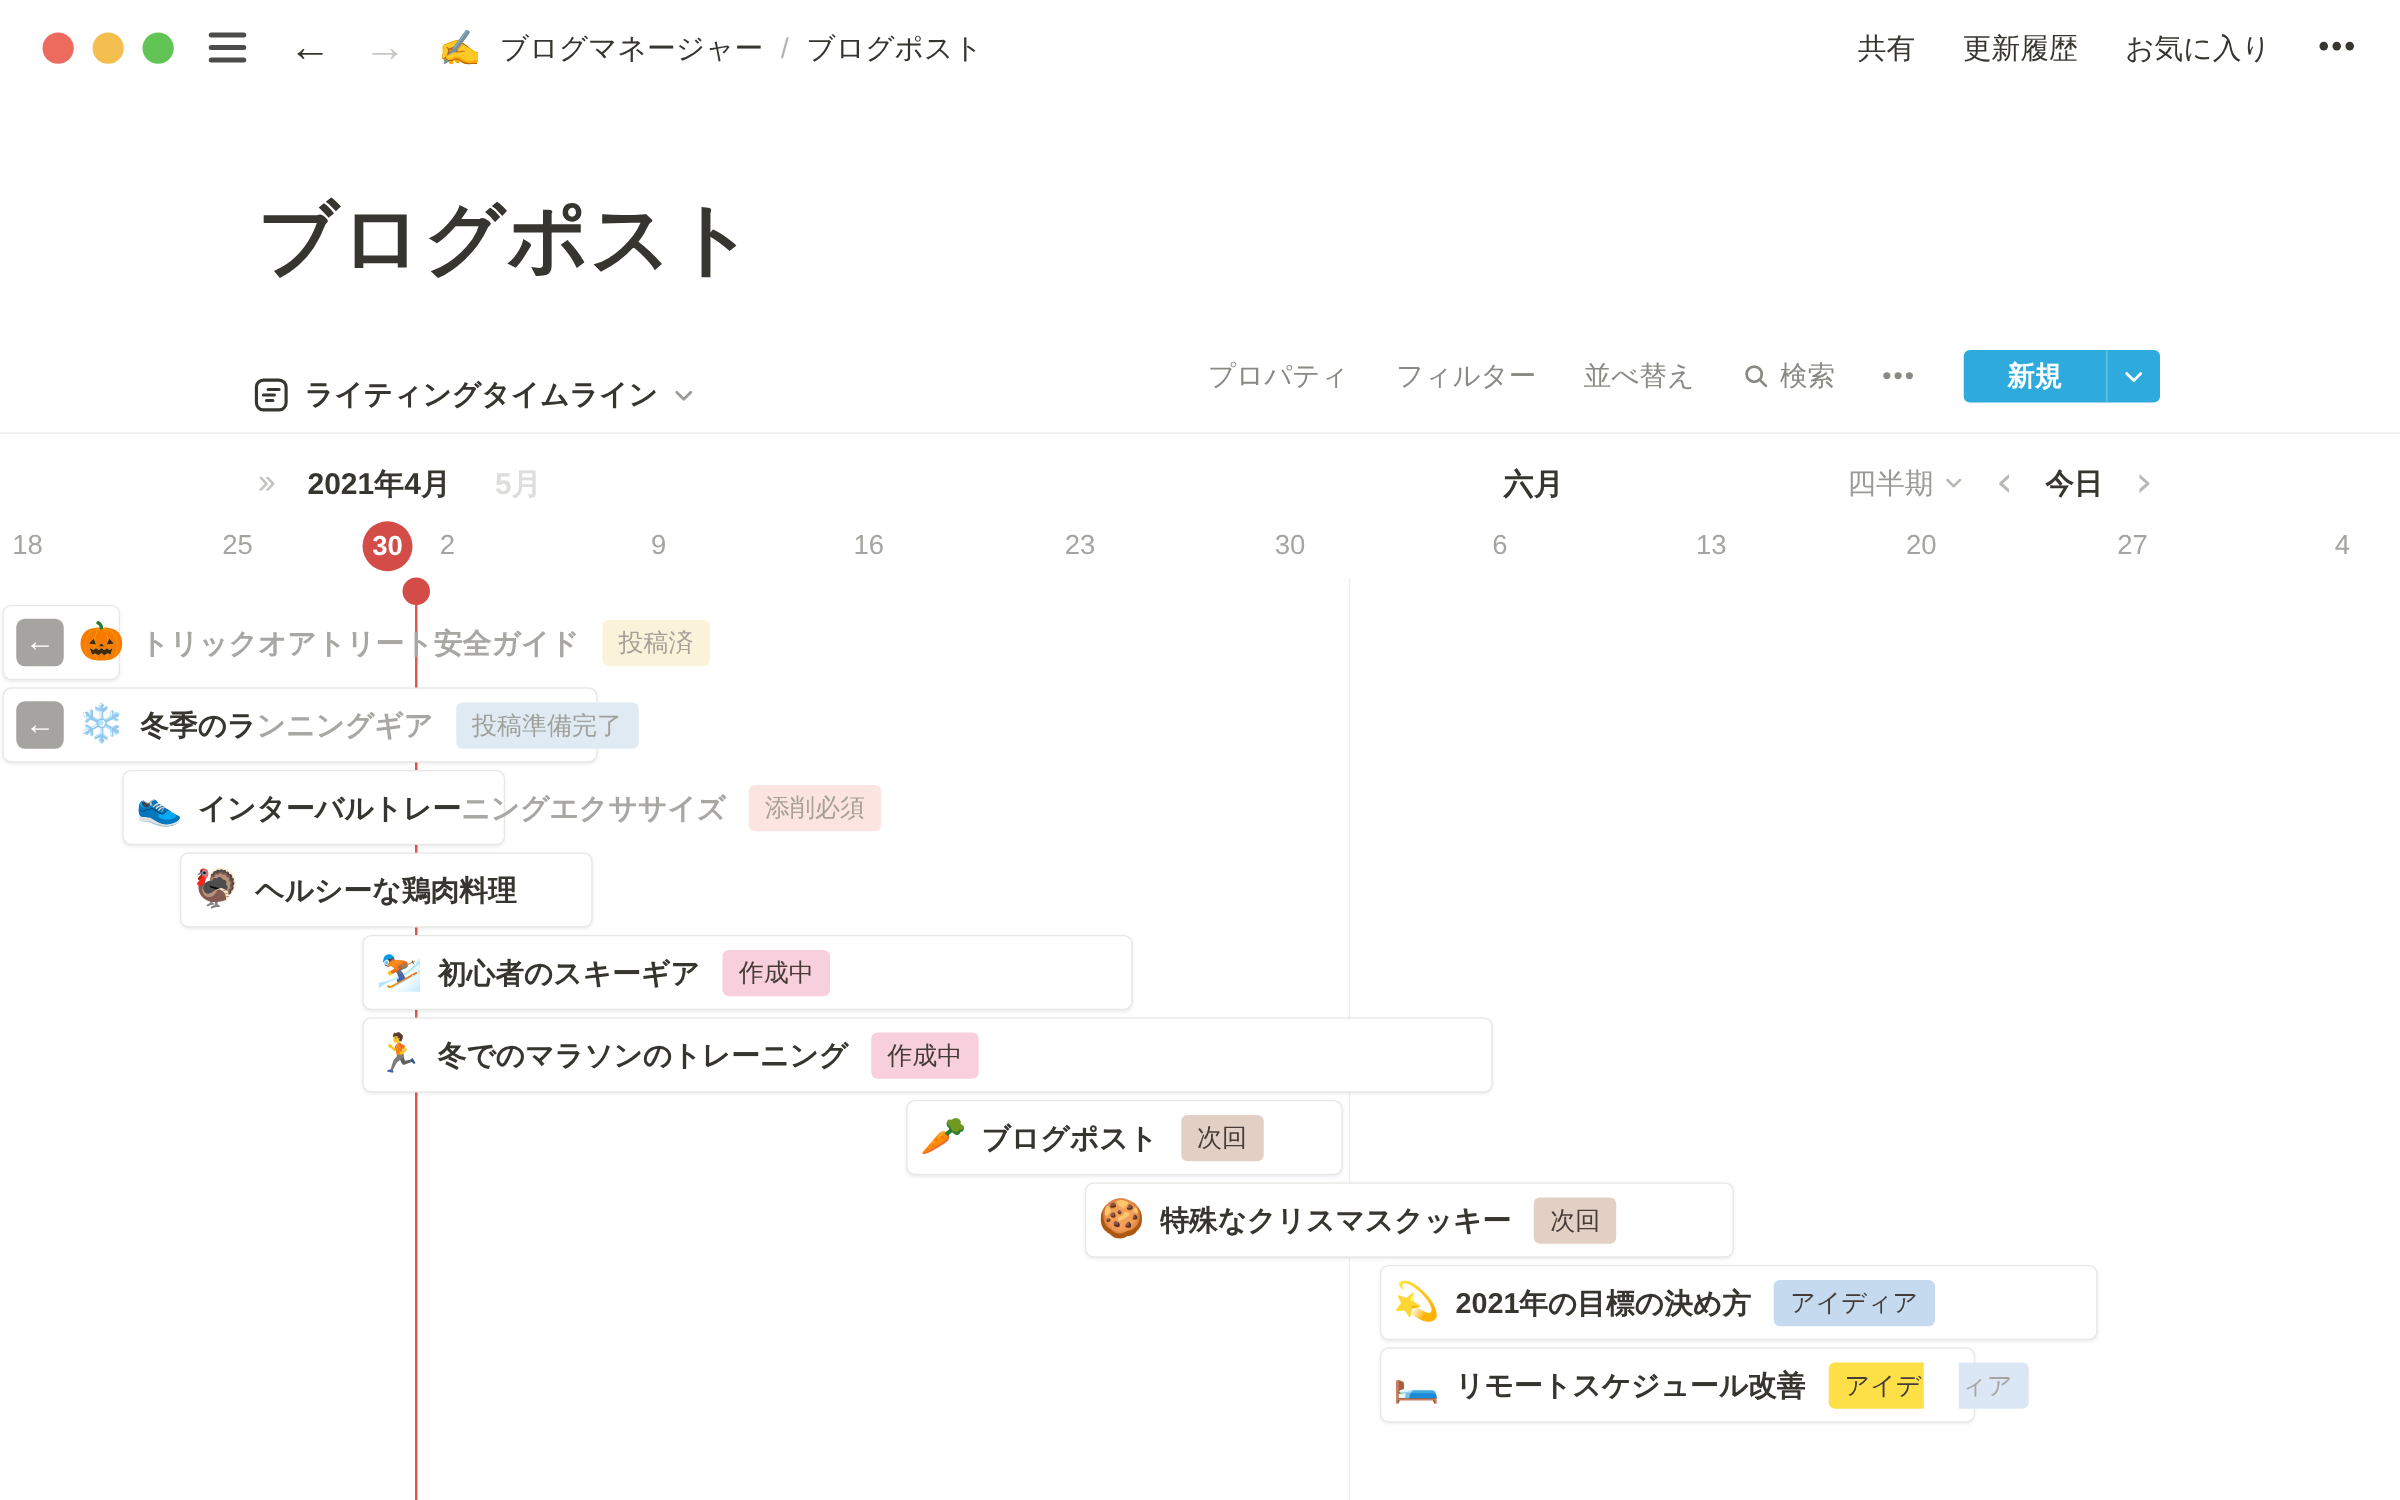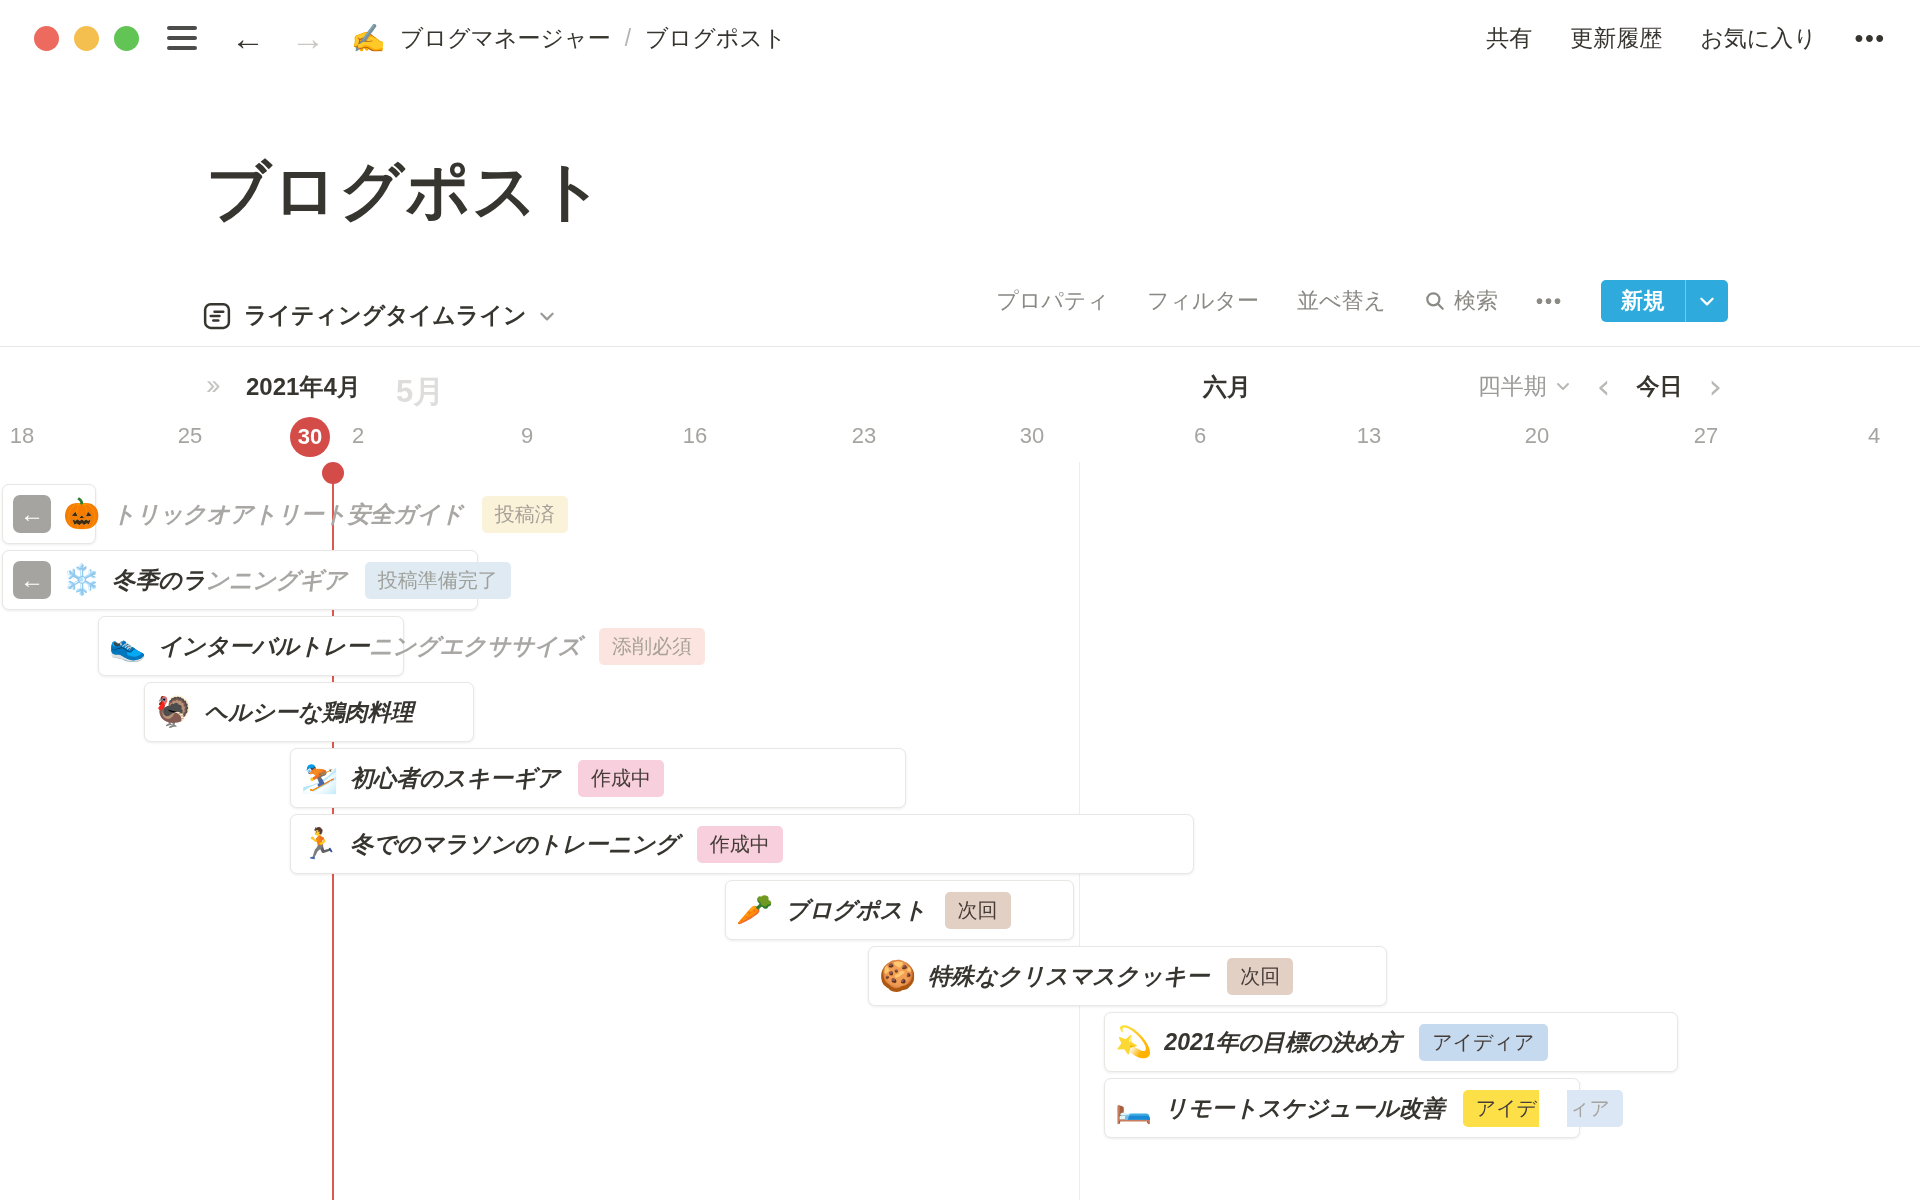--- a/index.html
+++ b/index.html
@@ -30,50 +30,50 @@
   .page-title { position:absolute; left:206px; top:148px; font-size:64px; font-weight:700; letter-spacing:1px; }
   
   .toolbar { position:absolute; left:0; right:0; top:276px; height:52px; }
   .view-select { position:absolute; left:202px; top:6px; display:flex; align-items:center; gap:12px; cursor:pointer;margin-top:18px; }
   .view-icon { flex:none; }
   .view-label { font-size:23px; font-weight:700; }
   .toolbar-right { position:absolute; right:192px; top:4px; display:flex; align-items:center; gap:38px; }
   .toolbar-link { font-size:22px; color:#8a8984; cursor:pointer; display:flex; align-items:center; gap:8px; }
   .toolbar-more { font-size:20px; color:#8a8984; font-weight:700; letter-spacing:2px; cursor:pointer; }
   .new-btn { display:flex; align-items:stretch; height:42px; border-radius:5px; overflow:hidden; cursor:pointer; }
-  .new-btn-main { color:#fff; font-size:22px; font-weight:700; display:flex; align-items:center; padding:0 20px; }
+  .new-btn-main { color:#fff; font-size:22px; font-weight:700; display:flex; align-items:center; padding:0 35px; }
   .new-btn-split { width:1px; background:rgba(255,255,255,0.35); }
   .new-btn-chev { width:42px; display:flex; align-items:center; justify-content:center; }
   .hr { position:absolute; left:0; right:0; top:346px; height:1px; background:#e8e7e4; }
   
   .tl-header { position:absolute; left:0; right:0; top:347px; height:115px; background:#fff; }
   .dbl-chev { position:absolute; left:206px; top:22px; font-size:28px; color:#c4c3c0; letter-spacing:-4px; cursor:pointer; }
   .month-label { position:absolute; left:246px; top:24px; font-size:24px; font-weight:700; }
-  .month-faded { position:absolute; left:396px; top:24px; font-size:31px; font-weight:700; color:#dedddb; }
+  .month-faded { position:absolute; left:396px; top:24px; font-size:24px; font-weight:700; color:#dedddb; }
   .month-center { position:absolute; left:1203px; top:24px; font-size:24px; font-weight:700; }
   .tl-controls { position:absolute; right:198px; top:22px; display:flex; align-items:center; gap:26px; }
   .zoom-select { display:flex; align-items:center; gap:8px; color:#9b9a97; font-size:23px; cursor:pointer; }
   .chev-nav { color:#b9b8b5; font-size:34px; line-height:1; cursor:pointer; font-family:"DejaVu Sans",sans-serif; }
   .today-btn { font-size:23px; font-weight:600; color:#37352f; cursor:pointer; }
   .tick { position:absolute; top:76px; transform:translateX(-50%); font-size:22px; color:#a5a4a0; }
   .tick-today { top:70px; width:40px; height:40px; border-radius:50%; color:#fff; font-weight:700;
     display:flex; align-items:center; justify-content:center; }
   
   .tl-canvas { position:absolute; left:0; right:0; top:462px; bottom:0; background:#fff; }
   .month-divider { position:absolute; top:0; bottom:0; width:1px; background:#ededeb; z-index:0; }
   .today-line { position:absolute; top:8px; bottom:0; width:2px; z-index:1; }
   .today-dot { position:absolute; top:0; width:22px; height:22px; border-radius:50%; z-index:1; }
   .tl-card { position:absolute; height:60px; background:#fff; border:1px solid #e8e7e4; border-radius:7px;
     box-shadow:0 1px 3px rgba(15,15,15,0.08); z-index:2; cursor:pointer; }
   .tl-content { position:absolute; left:10px; top:0; height:58px; display:flex; align-items:center;
     gap:12px; white-space:nowrap; }
   .jump-btn { flex:none; width:38px; height:38px; border-radius:7px; background:#a5a4a1; color:#fff;
     font-size:24px; display:flex; align-items:center; justify-content:center; cursor:pointer; }
   .tl-emoji { font-size:30px; line-height:1; }
-  .tl-title { font-size:23px; font-weight:600; color:#37352f;font-style:italic; }
+  .tl-title { font-size:23px; font-weight:600; color:#37352f; }
   .tl-title.faded { color:#a9a7a4; margin-left:-12px; }
   .badge-wrap { display:inline-flex; margin-left:6px; }
   .badge { font-size:20px; padding:5px 13px; border-radius:5px; }
   .badge.b-left { border-radius:5px 0 0 5px; padding-right:2px; }
   .badge.b-right { border-radius:0 5px 5px 0; padding-left:2px;margin-left:28px; }
 </style>
 </head>
 <body>
 
 <div class="app">

